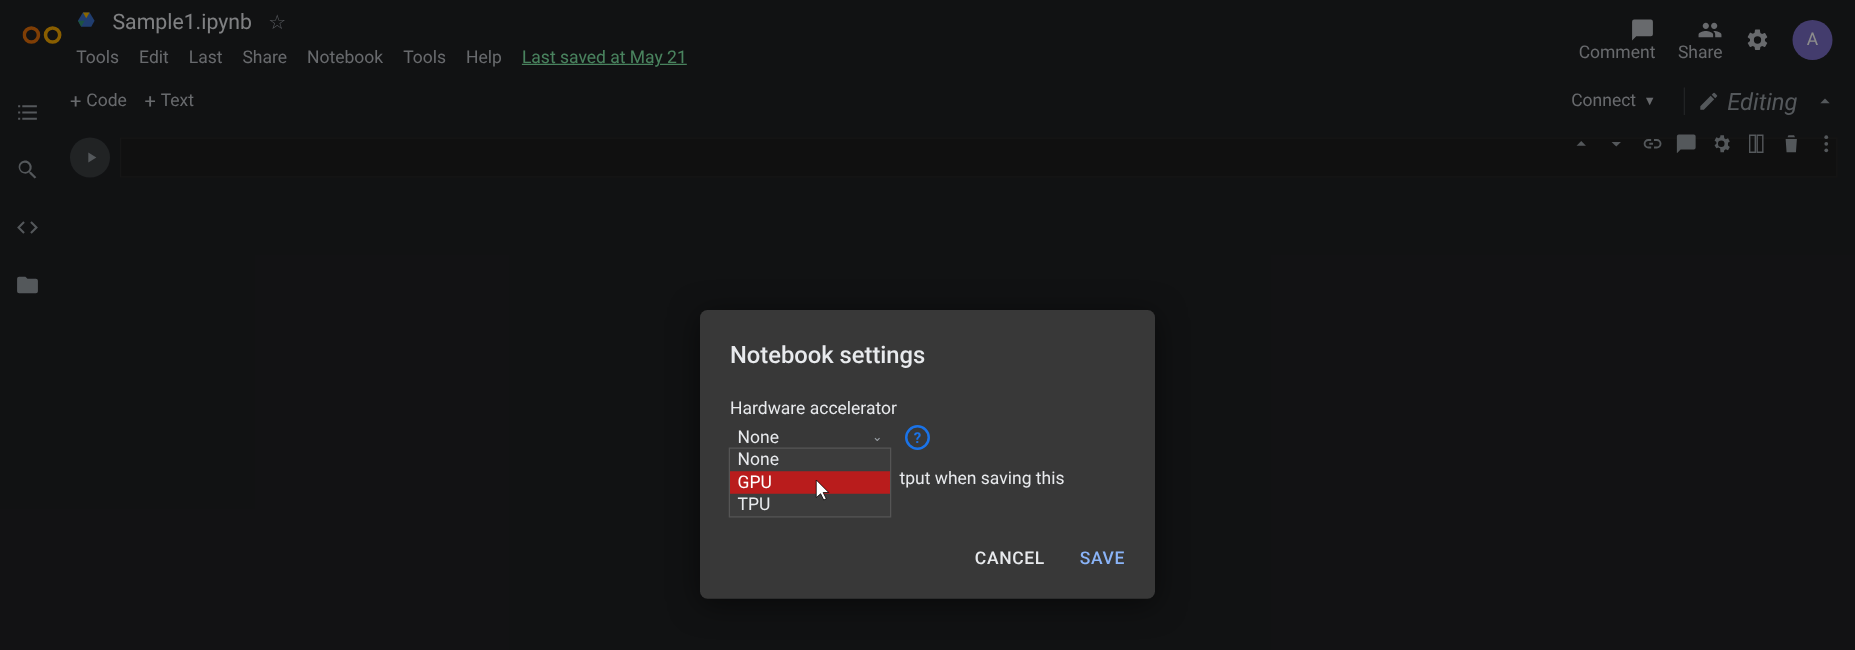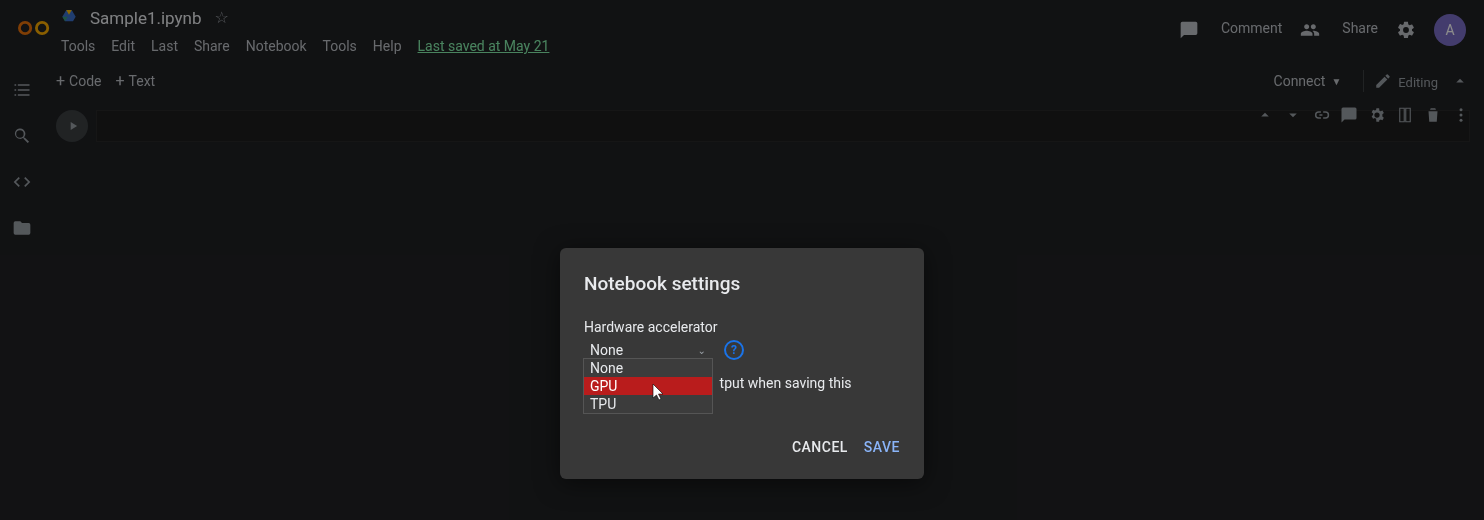--- a/index.html
+++ b/index.html
@@ -14,37 +14,37 @@
   .title-area { margin-left: 8px; flex: 1; }
   .title-row { display: flex; gap: 13px; height: 24px; }
   .drive-icon { width:16px; height:16px; display:inline-block;}
   .notebook-title { font-size: 17px; color: #e8eaed; }
   .star { color: #9aa0a6; font-size: 16px; }
   .menu-row { display:flex; gap: 16px; margin-top: 6px; font-size: 14px; color: #bdc1c6; align-items:center;}
   .menu-row span { cursor: default; }
   .last-saved { text-decoration: underline; color: #86efac; }
   
   .header-right { display:flex; align-items:center; gap: 18px; margin-top:6px; margin-right:6px;}
-  .hbtn { display:flex; align-items:flex-start; gap:22px; color:#bdc1c6; font-size:14px;}
+  .hbtn { display:flex; align-items:flex-end; gap:0; color:#bdc1c6; font-size:14px;flex-direction:column;}
   .hbtn svg { width:20px; height:20px; fill:#bdc1c6;}
   .avatar { width:32px; height:32px; border-radius:50%; background:#7b6ec7; display:flex; align-items:center; justify-content:center; color:#fff; font-size:14px;}
   
   
   .left-rail { position:absolute; left:0; top:60px; width:44px; bottom:0; display:flex; flex-direction:column; align-items:center; gap:22px; padding-top:20px;}
   .left-rail svg { width:20px; height:20px; fill:#9aa0a6; }
   
   
   .toolbar { position:absolute; left:44px; right:0; top:64px; height:34px; display:flex; align-items:center; padding:0 12px;}
   .addbtn { display:flex; align-items:center; gap:4px; color:#bdc1c6; font-size:14px; margin-right:14px;}
   .addbtn .plus { font-size:16px; line-height:1;}
   .spacer { flex:1; }
   .connect { color:#bdc1c6; font-size:14px; display:flex; align-items:center; gap:6px; margin-right:12px;}
   .connect .tri { font-size:10px;}
   .divider { width:1px; height:22px; background:#3c4043; margin:0 10px;}
-  .editing { display:flex; align-items:flex-end; gap:6px; color:#9aa0a6; font-size:13px; margin-right:10px;}
+  .editing { display:flex; align-items:center; gap:6px; color:#9aa0a6; font-size:19px; margin-right:10px;font-style:italic;}
   .editing svg { width:18px; height:18px; fill:#9aa0a6;}
   .chev { width:24px; height:24px; display:flex; align-items:center; justify-content:center; color:#9aa0a6;}
   
   
   .cell-area { position:absolute; left:56px; right:14px; top:110px;}
   .cell-toolbar { position:absolute; right:0; top:-4px; display:flex; gap:10px;}
   .cell-toolbar svg { width:18px; height:18px; fill:#9aa0a6;}
   .cell { display:flex; align-items:center;}
   .run-btn { width:32px; height:32px; border-radius:50%; background:#3c4043; display:flex; align-items:center; justify-content:center; margin-right:8px;}
   .run-btn svg { width:14px; height:14px; fill:#9aa0a6; margin-left:2px;}
@@ -53,21 +53,21 @@
   
   .dialog { position:absolute; left:560px; top:248px; width:364px; background:#383838; border-radius:6px; padding:24px; z-index:10; box-shadow:0 4px 24px rgba(0,0,0,0.5);}
   .dialog-title { font-size:19px; font-weight:500; color:#e8eaed; margin-bottom:24px;}
   .field-label { font-size:14px; color:#e8eaed; margin-bottom:4px;}
   .select-row { display:flex; align-items:center; gap:12px; margin-bottom:14px; position:relative;}
   .select-box { width:128px; height:22px; background:#383838; border:none; display:flex; align-items:center; justify-content:space-between; padding:0 6px; font-size:14px; color:#e8eaed;}
   .select-box .arr { font-size:10px; color:#9aa0a6;}
   .help-circle { width:20px; height:20px; border:2px solid #1a73e8; border-radius:50%; display:flex; align-items:center; justify-content:center; color:#1a73e8; font-size:12px; font-weight:bold;}
   .checkbox-row { display:flex; align-items:center; gap:10px; font-size:14px; color:#e8eaed;}
   .cb { width:18px; height:18px; border:2px solid #9aa0a6; border-radius:2px;}
-  .dialog-actions { display:flex; justify-content:flex-end; gap:16px; margin-top:32px; font-size:14px; font-weight:500;align-items:center;}
+  .dialog-actions { display:flex; justify-content:flex-end; gap:28px; margin-top:32px; font-size:14px; font-weight:500;align-items:center;}
   .cancel-btn { color:#e8eaed; letter-spacing:0.5px;}
   .save-btn { color:#8ab4f8; letter-spacing:0.5px;}
   
   
   .dropdown { position:absolute; left:583px; top:358px; width:130px; background:#3c3c3c; border:1px solid #555; z-index:20;}
   .dropdown-item { padding:1px 6px; font-size:14px; color:#e8eaed; height:18px; display:flex; align-items:center;}
   .dropdown-item.hl { background:#b91c1c; color:#fff;}
   
   .cursor { position:absolute; left:652px; top:384px; z-index:30; pointer-events:none;}
   .cursor svg { width:14px; height:18px; }

